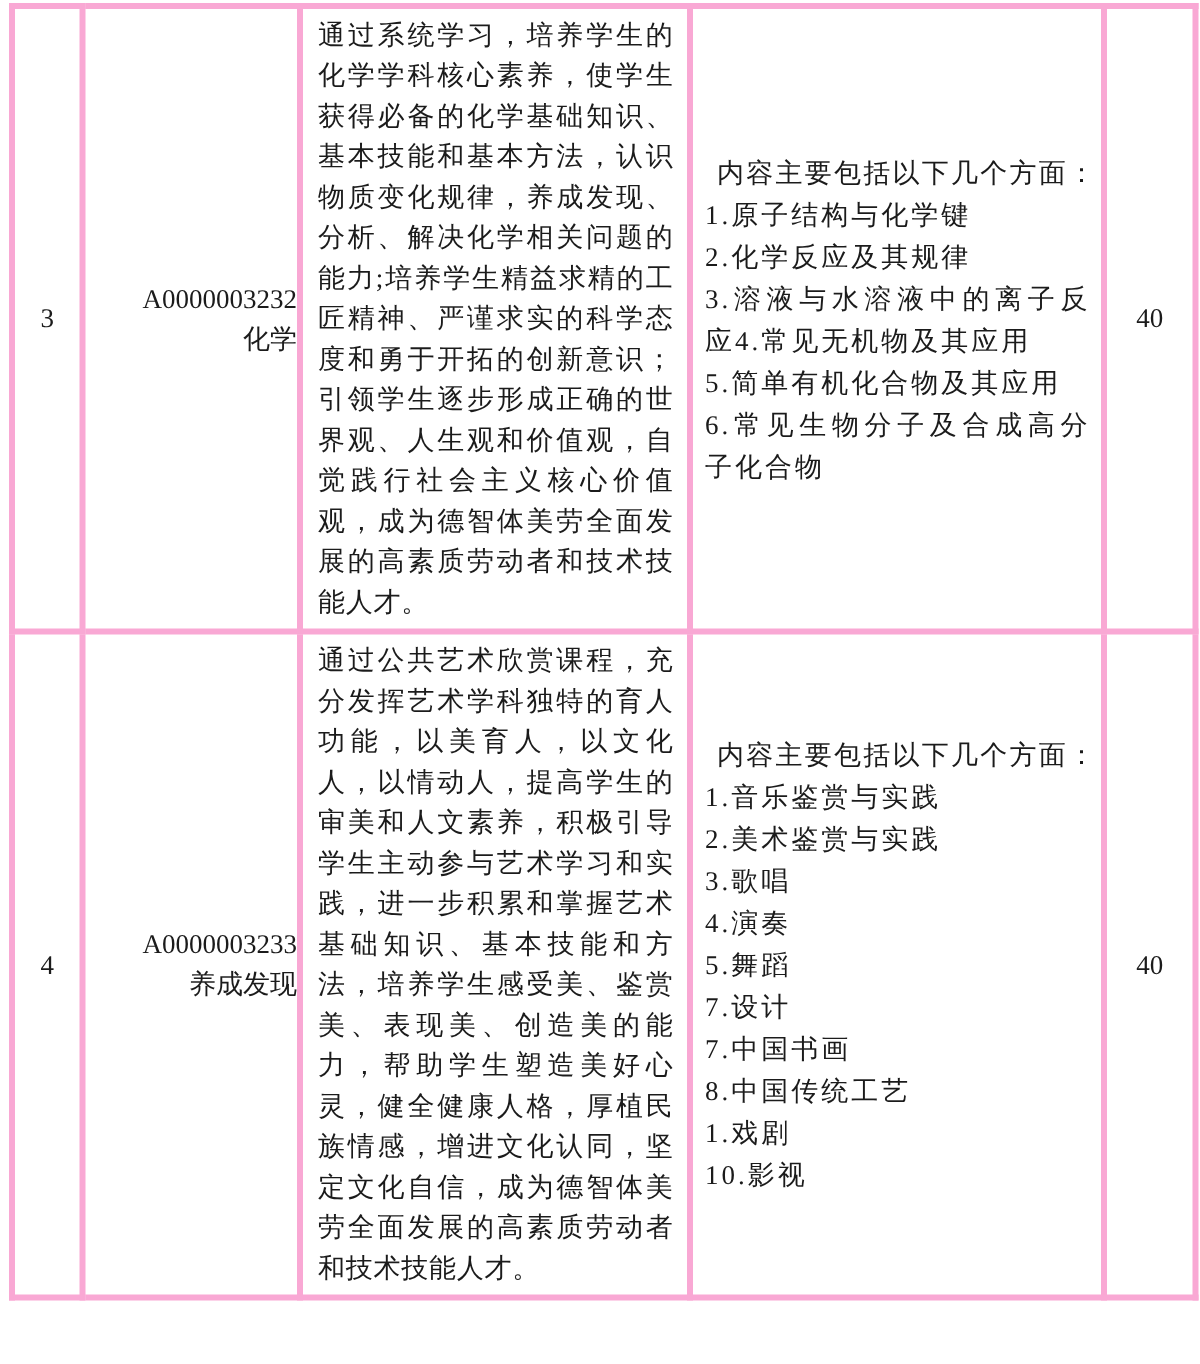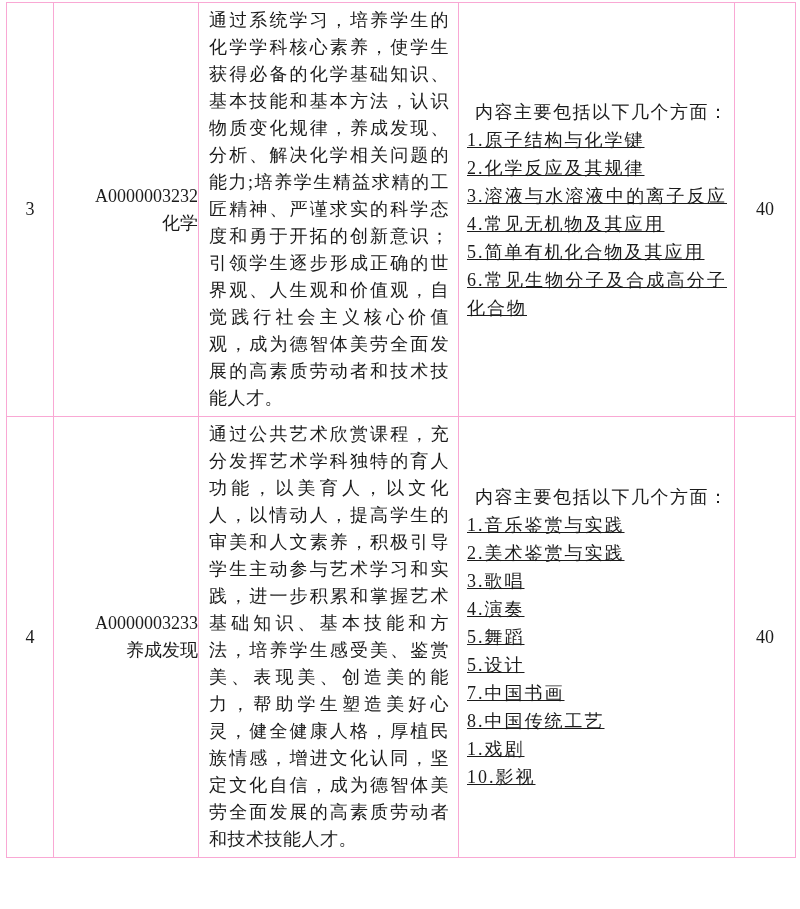--- a/index.html
+++ b/index.html
@@ -23,21 +23,21 @@
     width: 789px;
     border-collapse: collapse;
     table-layout: fixed;
   }
   col.c1 { width: 47px; }
   col.c2 { width: 145px; }
   col.c3 { width: 260px; }
   col.c4 { width: 276px; }
   col.c5 { width: 61px; }
   td.cell {
-    border: 1px solid #f9a8d4;
+    border: 4px solid #f9a8d4;
     vertical-align: middle;
     font-size: 18px;
     padding: 0;
     overflow: hidden;
   }
   tr.row-a td.cell { height: 387px; }
   tr.row-b td.cell { height: 422px; }
   td.num, td.hours {
     text-align: center;
   }
@@ -63,21 +63,20 @@
     padding-left: 8px;
     line-height: 28px;
     letter-spacing: 1.5px;
     white-space: nowrap;
   }
   .content-item {
     line-height: 28px;
     letter-spacing: 2px;
     text-align: justify;
     text-justify: inter-character;
-    text-decoration: underline;
   }
 </style>
 </head>
 <body>
 
 <div class="page">
   <table class="doc-table">
     <colgroup>
       <col class="c1">
         <col class="c2">
@@ -123,21 +122,21 @@
           <p class="objective-text">通过公共艺术欣赏课程，充分发挥艺术学科独特的育人功能，以美育人，以文化人，以情动人，提高学生的审美和人文素养，积极引导学生主动参与艺术学习和实践，进一步积累和掌握艺术基础知识、基本技能和方法，培养学生感受美、鉴赏美、表现美、创造美的能力，帮助学生塑造美好心灵，健全健康人格，厚植民族情感，增进文化认同，坚定文化自信，成为德智体美劳全面发展的高素质劳动者和技术技能人才。</p>
         </td>
         <td class="cell content">
           <div class="content-header">内容主要包括以下几个方面：</div>
           <div class="content-list">
               <div class="content-item">1.音乐鉴赏与实践</div>
               <div class="content-item">2.美术鉴赏与实践</div>
               <div class="content-item">3.歌唱</div>
               <div class="content-item">4.演奏</div>
               <div class="content-item">5.舞蹈</div>
-              <div class="content-item">5.设计</div>
+              <div class="content-item">7.设计</div>
               <div class="content-item">7.中国书画</div>
               <div class="content-item">8.中国传统工艺</div>
               <div class="content-item">1.戏剧</div>
               <div class="content-item">10.影视</div>
             </div>
         </td>
         <td class="cell hours">
           <span>40</span>
         </td>
       </tr>

